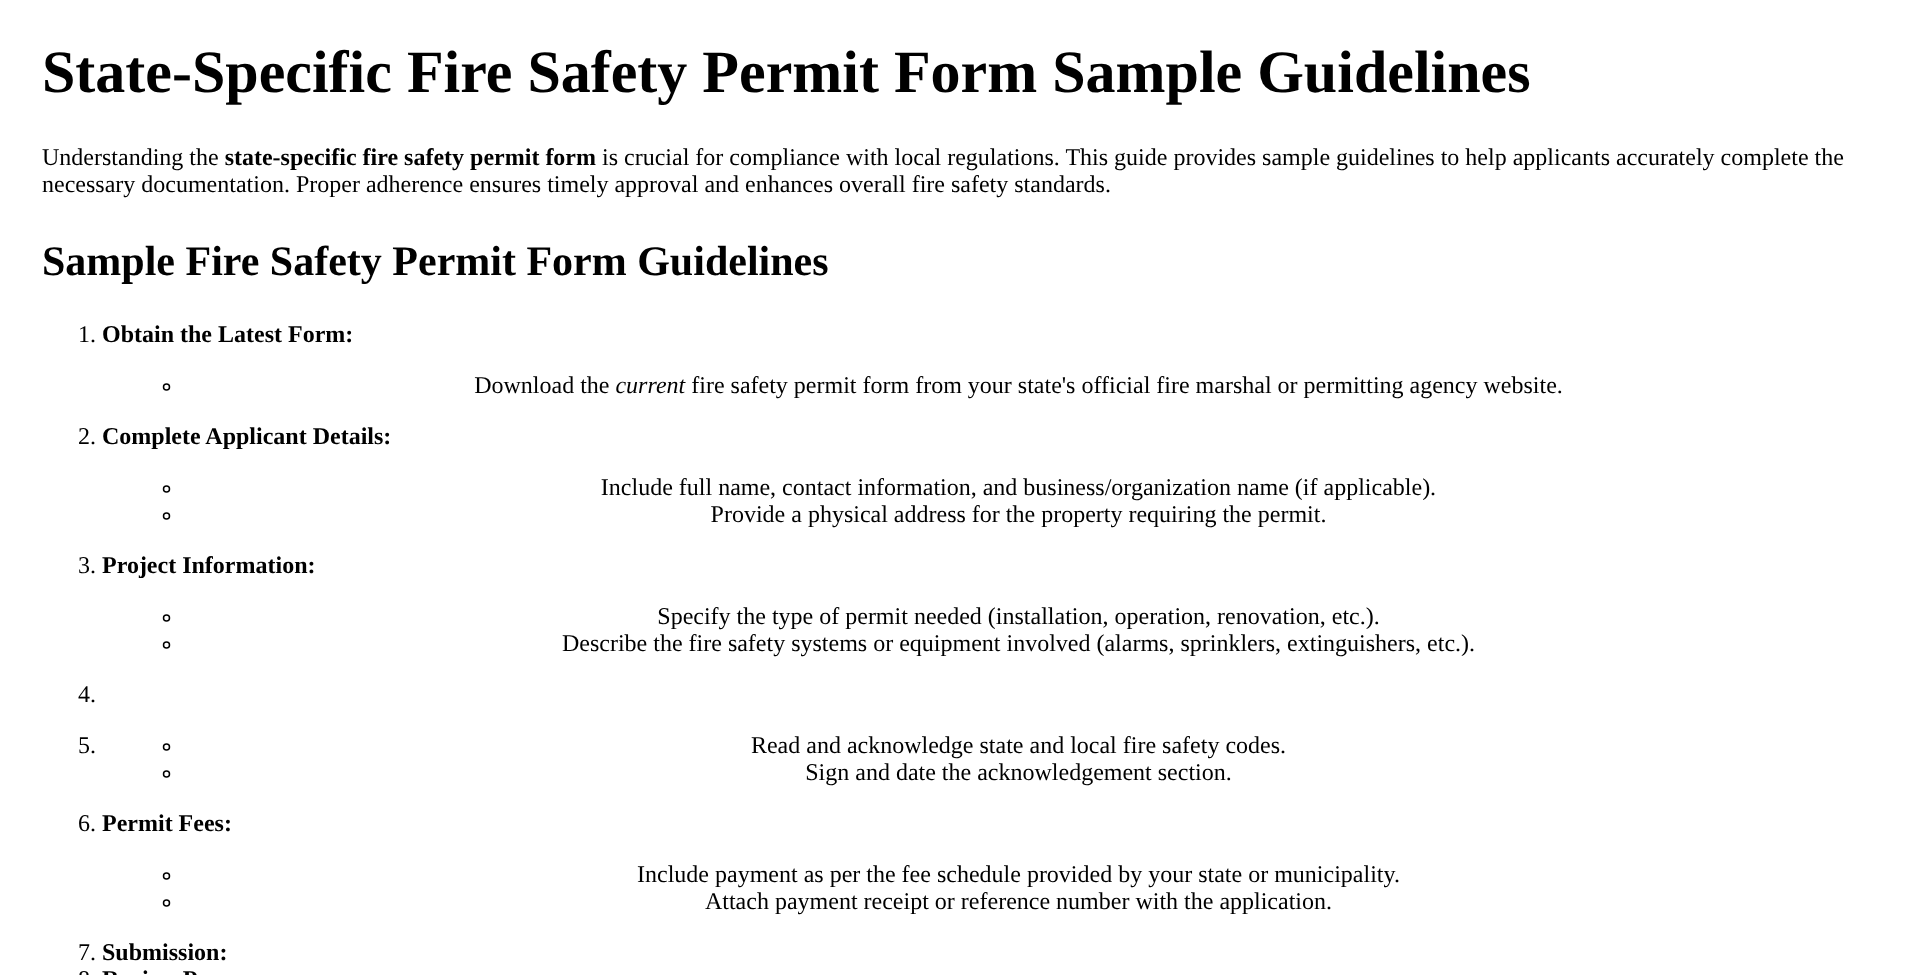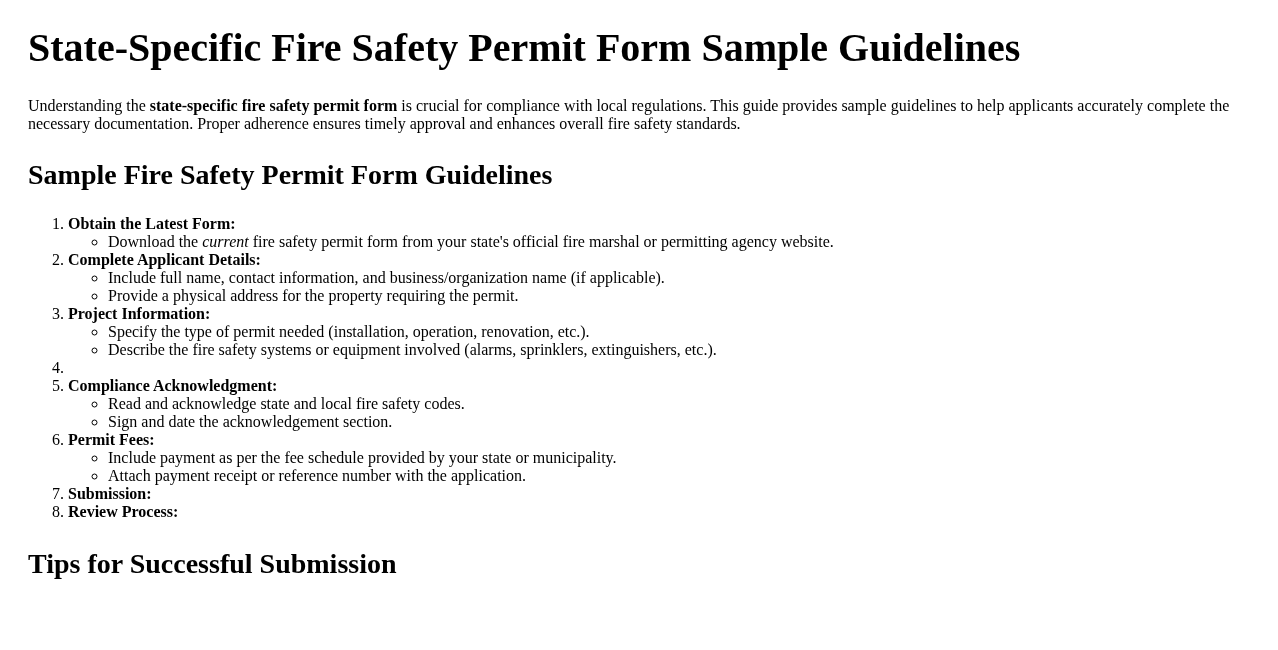--- a/index.html
+++ b/index.html
@@ -7,21 +7,21 @@
       width: 1278px; height: 650px; overflow: hidden;
       font-family: "Liberation Serif", "DejaVu Serif", serif;
       color: #000; font-size: 16px; line-height: 18px;
     }
     .page { padding: 0 28px; }
     h1 { font-size: 40px; line-height: 37px; margin: 29px 0 0 0; font-weight: bold; }
     p.intro { margin: 31px 0 0 0; }
     h2 { font-size: 28px; line-height: 28px; margin: 28px 0 0 0; font-weight: bold; }
     ol.steps { margin: 26px 0 0 0; padding-left: 40px; }
     ol.steps > li { margin: 0; }
-    ul.sub { list-style-type: circle; margin: 0; padding-left: 40px; }
+    ul.sub { list-style-type: circle; margin: 16px; padding-left: 40px; text-align: center; }
     h2.tips { margin-top: 29px; }
     b { font-weight: bold; }
   </style>
 </head>
 <body>
 
 <div class="page">
   <h1>State-Specific Fire Safety Permit Form Sample Guidelines</h1>
 
   <p class="intro"><span>Understanding the </span><b>state-specific fire safety permit form</b><span> is crucial for compliance with local regulations. This guide provides sample guidelines to help applicants accurately complete the necessary documentation. Proper adherence ensures timely approval and enhances overall fire safety standards.</span></p>
@@ -45,21 +45,20 @@
     <li>
       <b>Project Information:</b>
       <ul class="sub">
         <li>Specify the type of permit needed (installation, operation, renovation, etc.).</li>
         <li>Describe the fire safety systems or equipment involved (alarms, sprinklers, extinguishers, etc.).</li>
       </ul>
     </li>
     <li>
     </li>
     <li>
-      <b>Compliance Acknowledgment:</b>
       <ul class="sub">
         <li>Read and acknowledge state and local fire safety codes.</li>
         <li>Sign and date the acknowledgement section.</li>
       </ul>
     </li>
     <li>
       <b>Permit Fees:</b>
       <ul class="sub">
         <li>Include payment as per the fee schedule provided by your state or municipality.</li>
         <li>Attach payment receipt or reference number with the application.</li>

